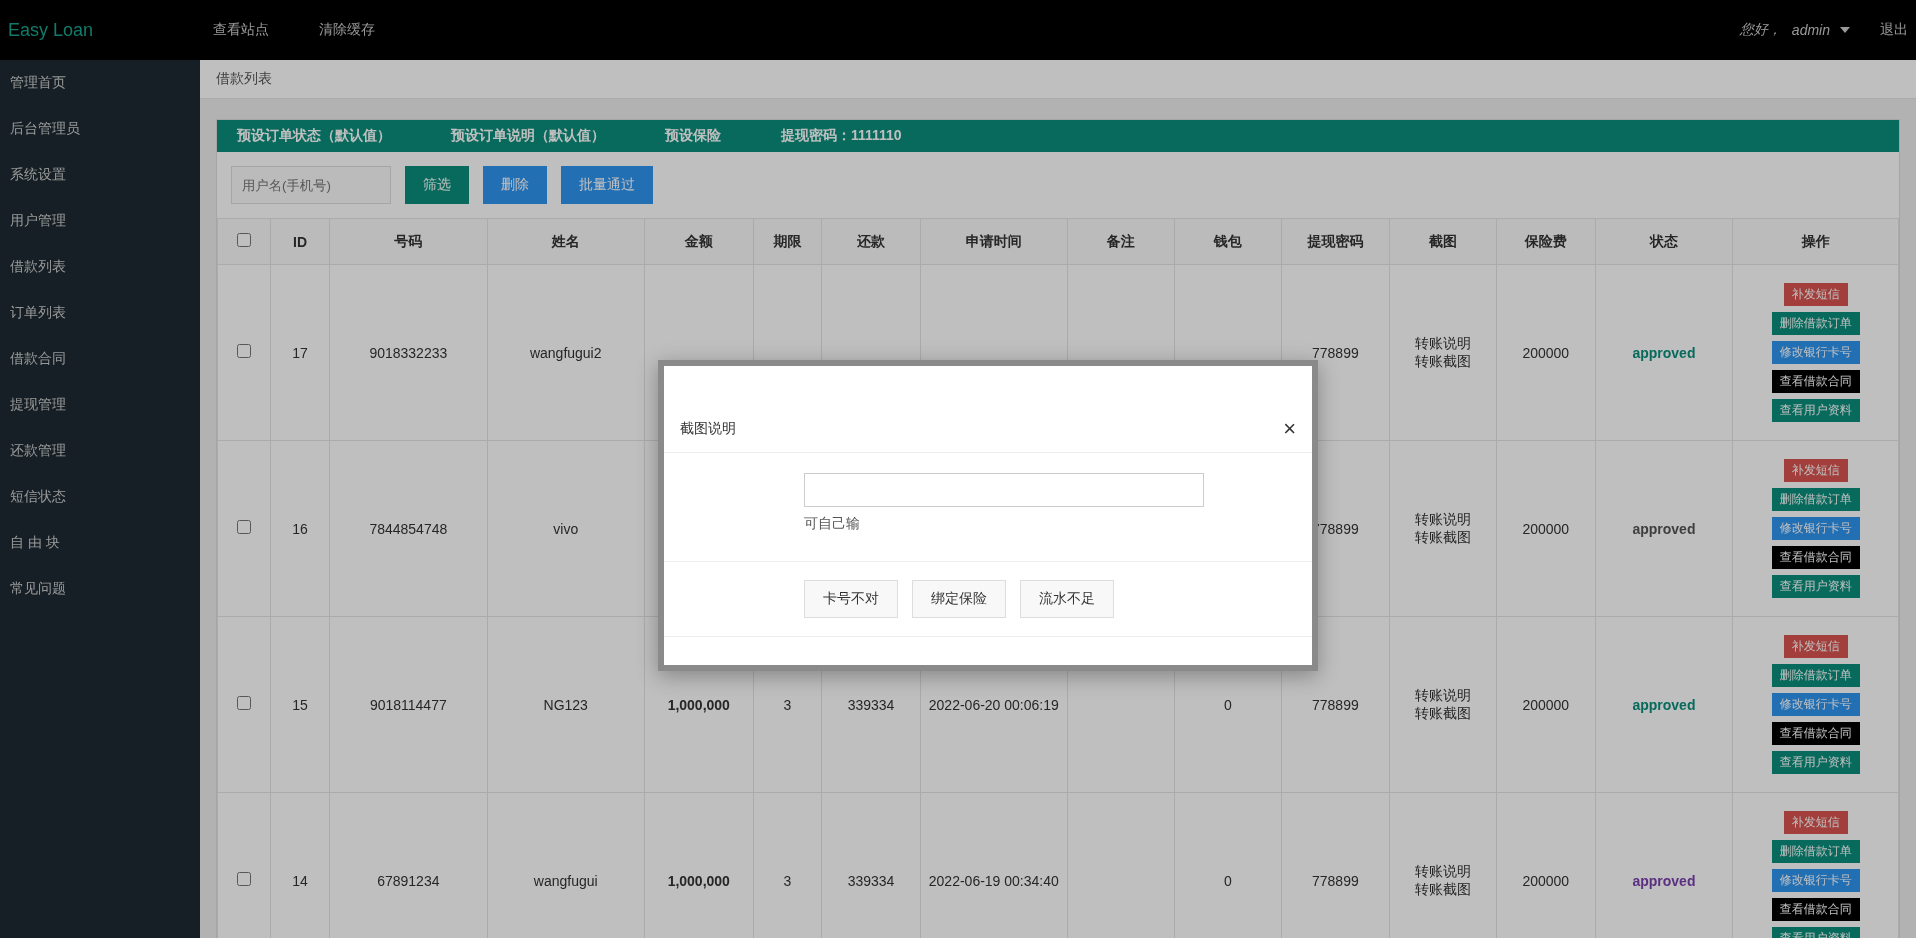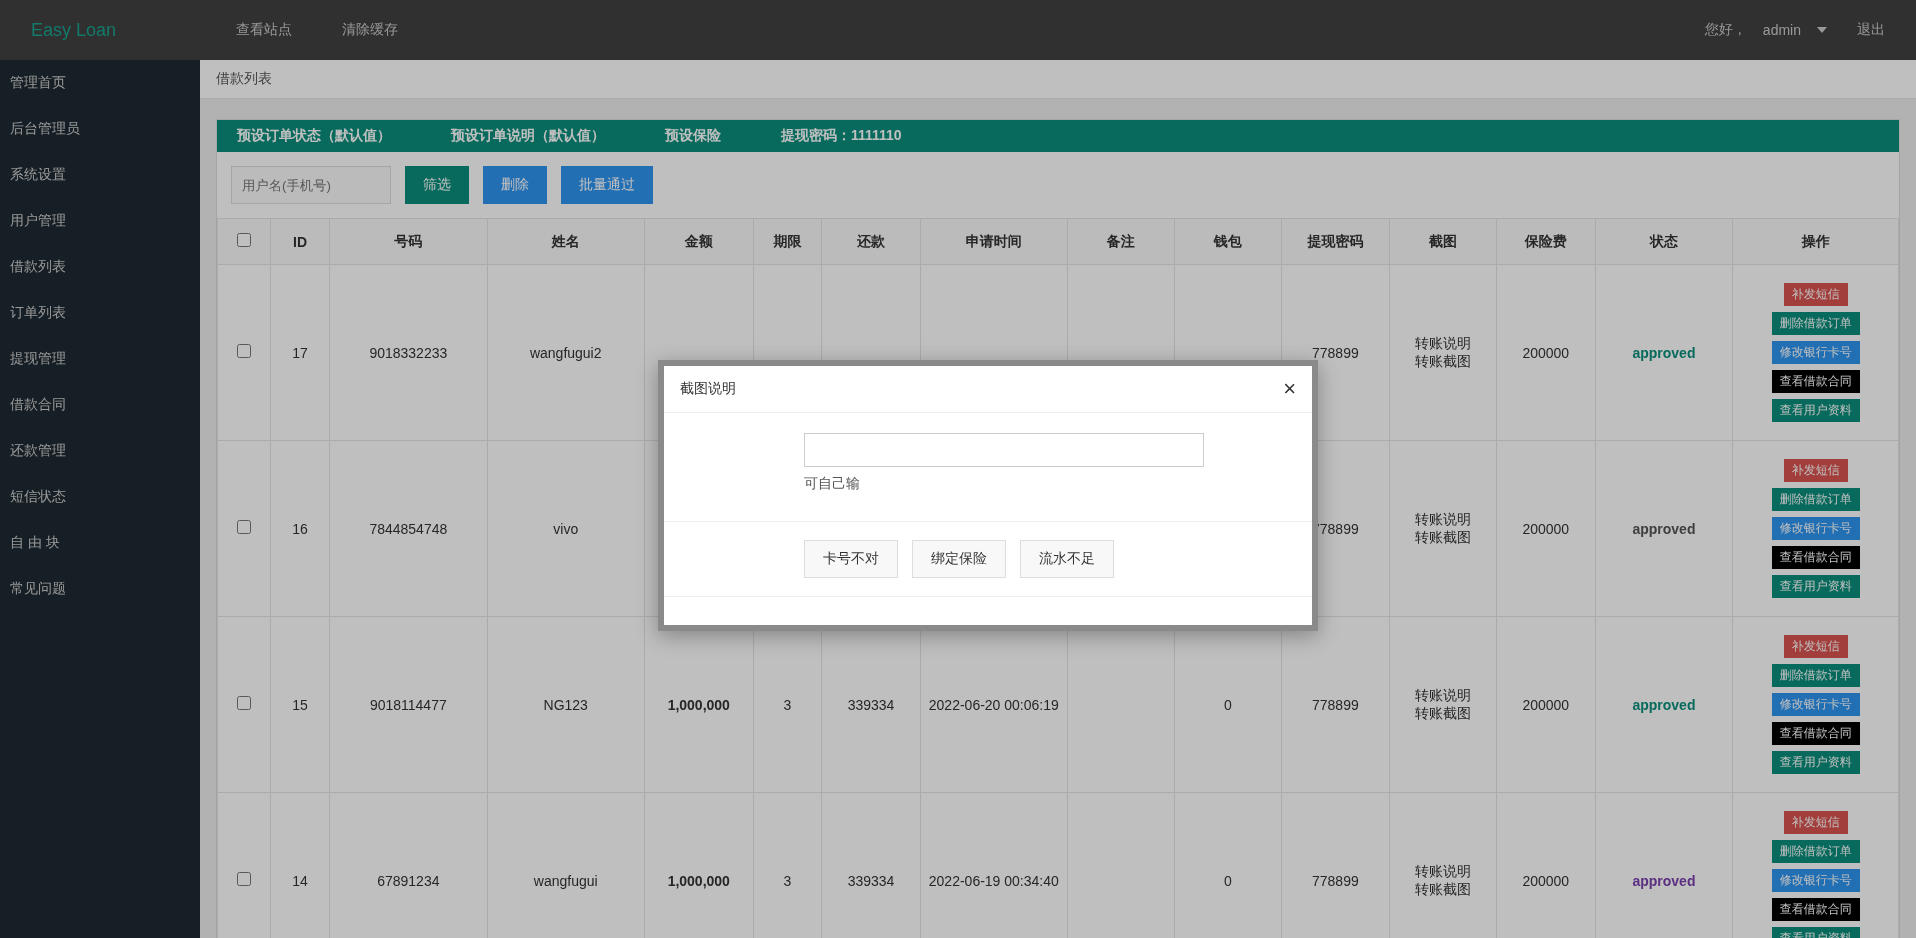--- a/index.html
+++ b/index.html
@@ -1,23 +1,23 @@
 <!DOCTYPE html>
 <html><head>
 <meta charset="utf-8">
 <style>
   * { box-sizing: border-box; margin: 0; padding: 0; }
   body { font-family: "Microsoft YaHei", Arial, sans-serif; font-size: 14px; background: #f5f5f5; color: #333; overflow: hidden; width: 1916px; height: 938px; position: relative; }
   
-  .topbar { height: 60px; background: #404040; color: #ccc; display: flex; align-items: center; padding: 0 31px; }
+  .topbar { height: 60px; background: #000000; color: #ccc; display: flex; align-items: center; padding: 0 8px; }
   .brand { color: #18a38e; font-size: 18px; margin-right: 120px; }
   .top-links { display: flex; gap: 50px; }
   .top-links span { cursor: pointer; }
   .top-right { margin-left: auto; display: flex; align-items: center; gap: 30px; }
-  .greet { display: flex; align-items: center; gap: 16px; }
+  .greet { display: flex; align-items: center; gap: 10px; font-style: italic; }
   .caret-down { width: 0; height: 0; border-left: 5px solid transparent; border-right: 5px solid transparent; border-top: 6px solid #ccc; }
   
   .sidebar { position: absolute; left: 0; top: 60px; bottom: 0; width: 200px; background: #1e2a32; color: #ccc; }
   .sidebar .item { padding: 14px 10px; cursor: pointer; }
   
   .main { position: absolute; left: 200px; right: 0; top: 60px; bottom: 0; background: #eeeeee; overflow: hidden; }
   .crumb { background: #fff; padding: 10px 16px; font-size: 14px; color: #555; margin: 0 0 20px 0; border-bottom: 1px solid #e5e5e5; }
   
   .content-card { background: #fff; margin: 0 16px; border: 1px solid #ddd; }
   .green-bar { background: #0a8e7c; color: #fff; padding: 7px 20px; display: flex; gap: 60px; font-weight: bold; font-size: 14px; }
@@ -43,21 +43,21 @@
   .ops { display: flex; flex-direction: column; gap: 6px; align-items: center; }
   .op-btn { font-size: 12px; color: #fff; padding: 3px 8px; border: none; cursor: pointer; white-space: nowrap; }
   .op-orange { background: #d9534f; }
   .op-teal   { background: #0a8e7c; }
   .op-blue   { background: #2f95f1; }
   .op-red    { background: #000000; }
   
   
   .mask { position: absolute; inset: 0; background: rgba(0,0,0,0.25); }
   .modal { position: absolute; left: 658px; top: 360px; width: 660px; background: #fff; border: 6px solid #8a8a8a; box-shadow: 0 5px 20px rgba(0,0,0,.3); }
-  .modal-head { display: flex; justify-content: space-between; align-items: center; padding: 12px 16px; border-bottom: 1px solid #eee; }
+  .modal-head { display: flex; justify-content: space-between; align-items: center; padding: 12px 16px; border-bottom: 1px solid #eee; margin-top: 40px; }
   .modal-title { font-size: 14px; color: #333; }
   .modal-close { font-size: 22px; cursor: pointer; line-height: 1; color: #333; }
   .modal-body { padding: 0; max-height: 220px; overflow-y: scroll; }
   .modal-section { padding: 20px 110px 20px 140px; border-bottom: 1px solid #eee; color: #555; line-height: 2.4; }
   .modal-section input { width: 400px; height: 34px; border: 1px solid #ccc; padding: 0 8px; margin-right: 10px; vertical-align: middle; }
   .modal-quick { padding: 18px 32px 18px 140px; display: flex; gap: 14px; border-bottom: 1px solid #eee; }
   .modal-confirm { padding: 14px 16px 14px 140px; }
   .hint-tail { display: inline; }
 </style>
 </head>
@@ -79,22 +79,22 @@
   </div>
 </div>
 
 <div class="sidebar">
   <div class="item">管理首页</div>
   <div class="item">后台管理员</div>
   <div class="item">系统设置</div>
   <div class="item">用户管理</div>
   <div class="item">借款列表</div>
   <div class="item">订单列表</div>
+  <div class="item">借款合同</div>
   <div class="item">提现管理</div>
-  <div class="item">借款合同</div>
   <div class="item">还款管理</div>
   <div class="item">短信状态</div>
   <div class="item">自 由 块</div>
   <div class="item">常见问题</div>
 </div>
 
 <div class="main">
   <div class="crumb">借款列表</div>
 
   <div class="content-card">

